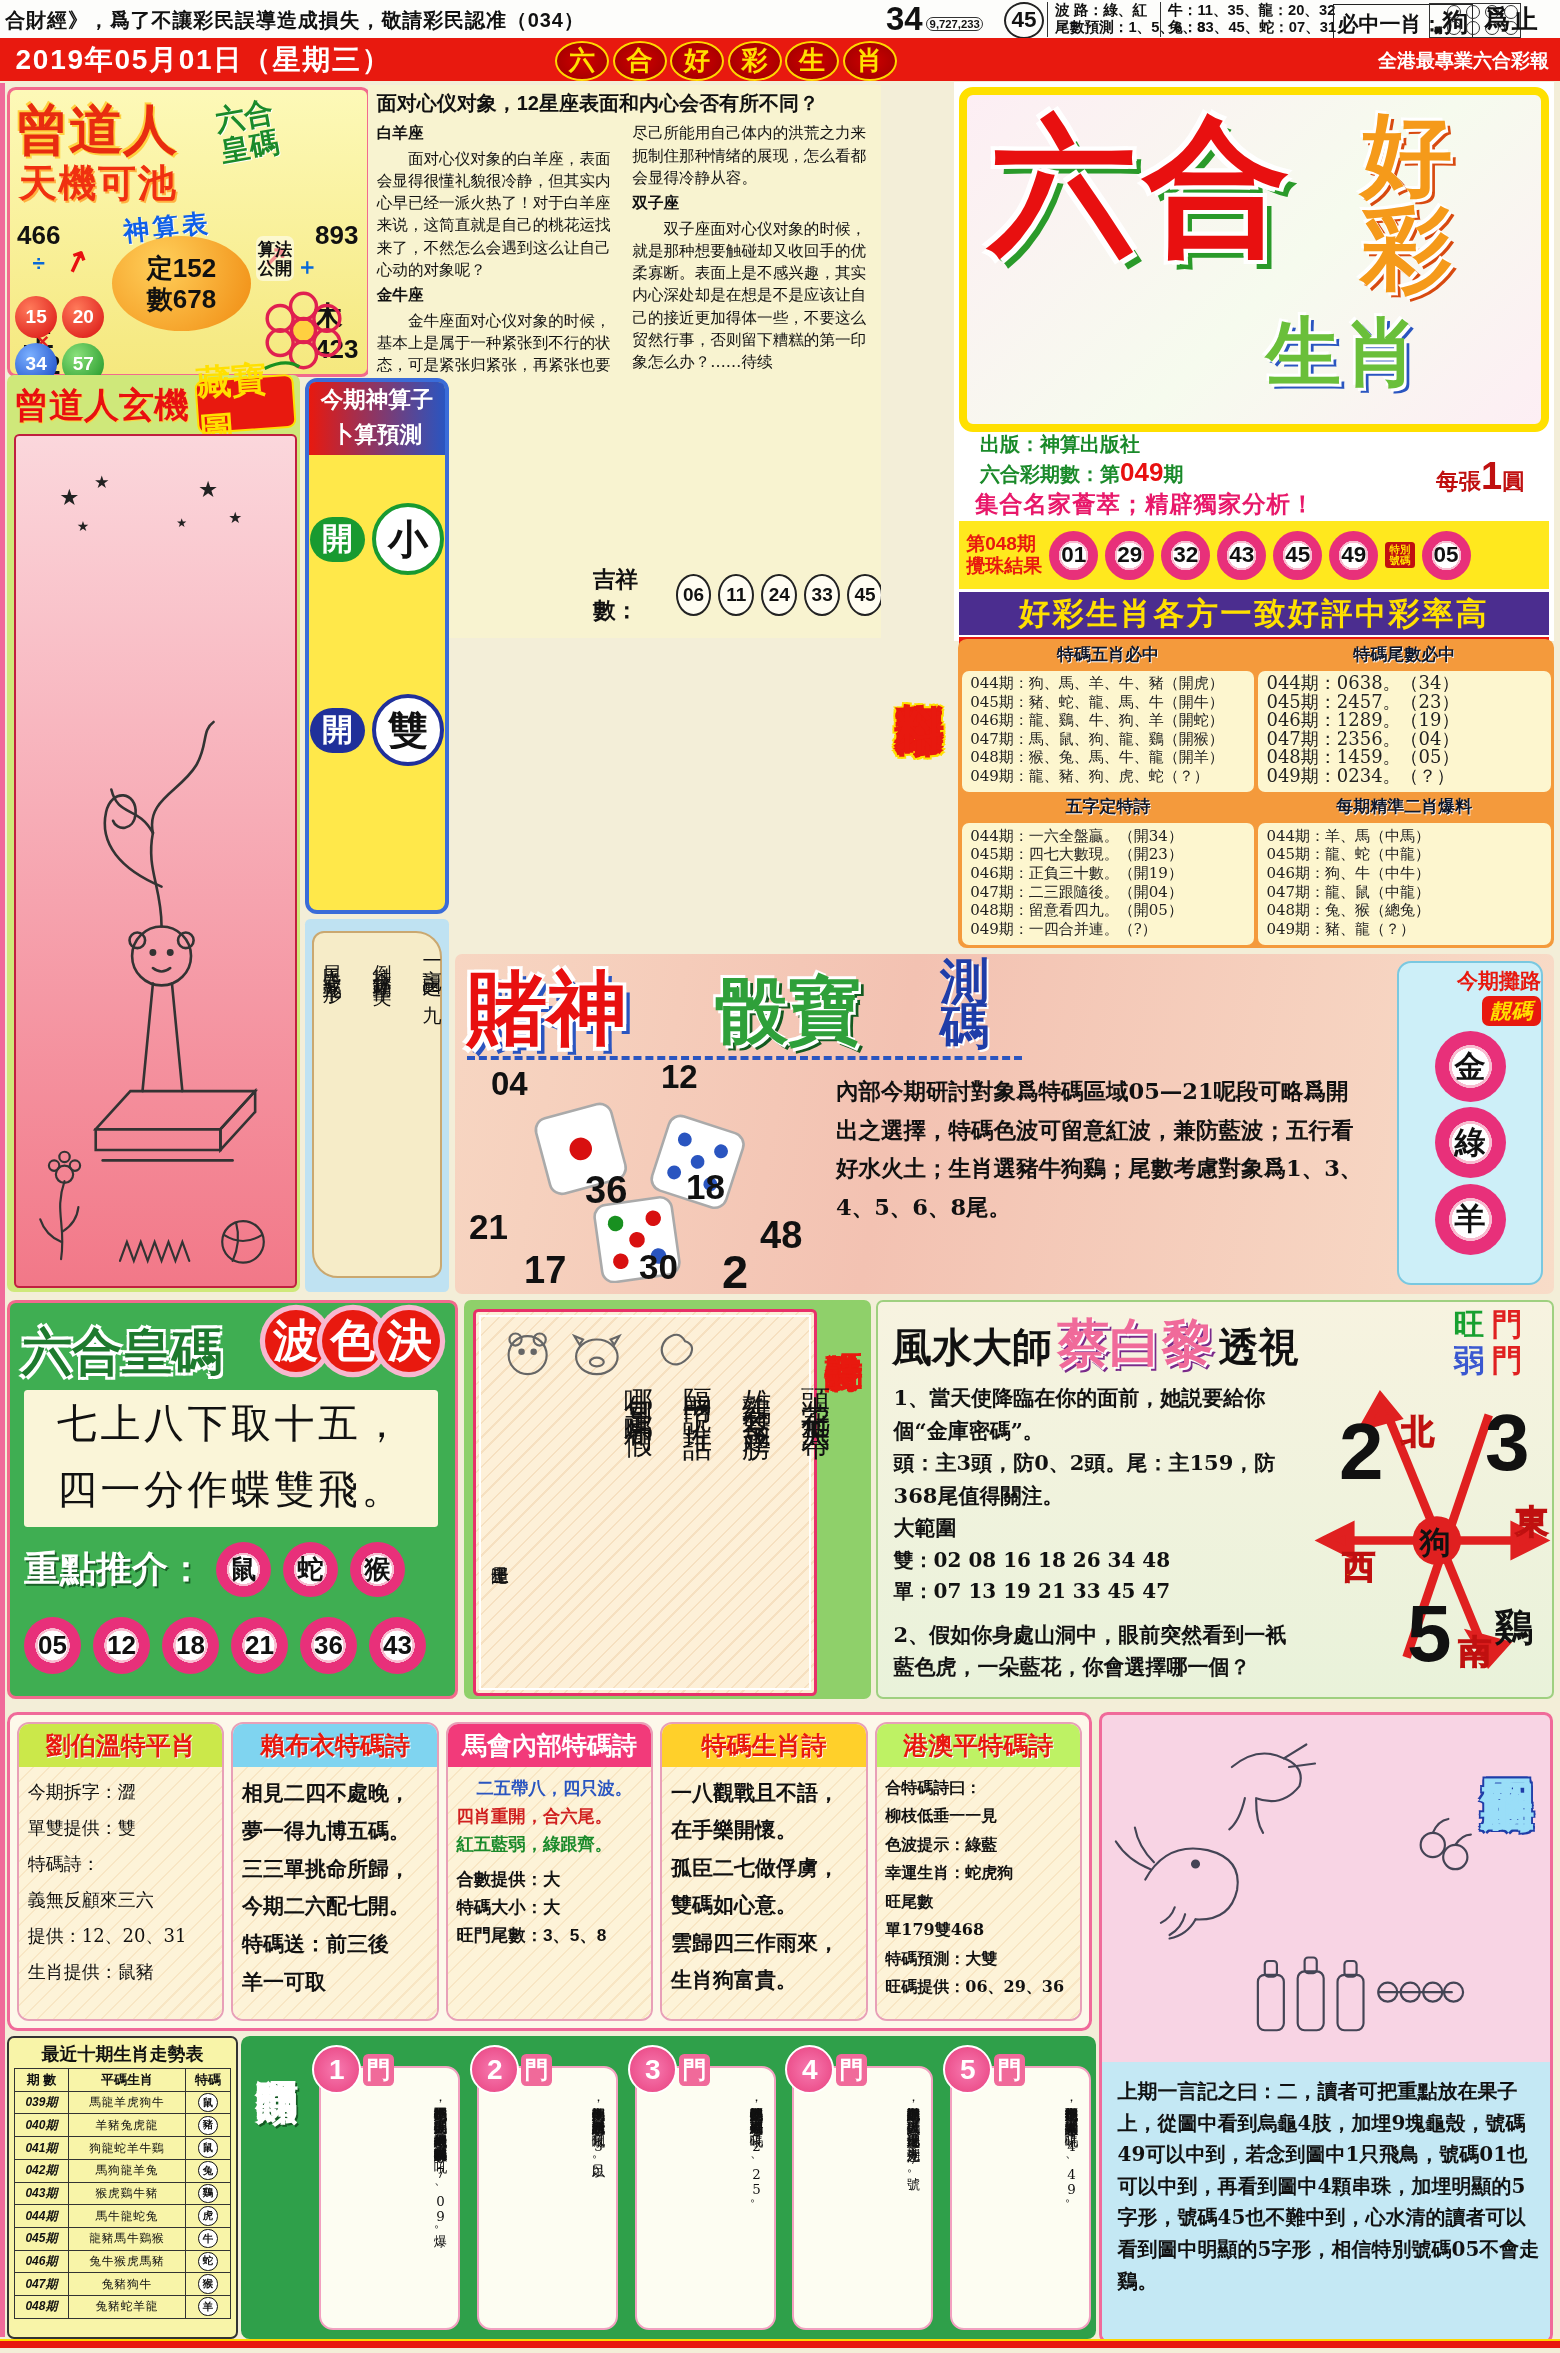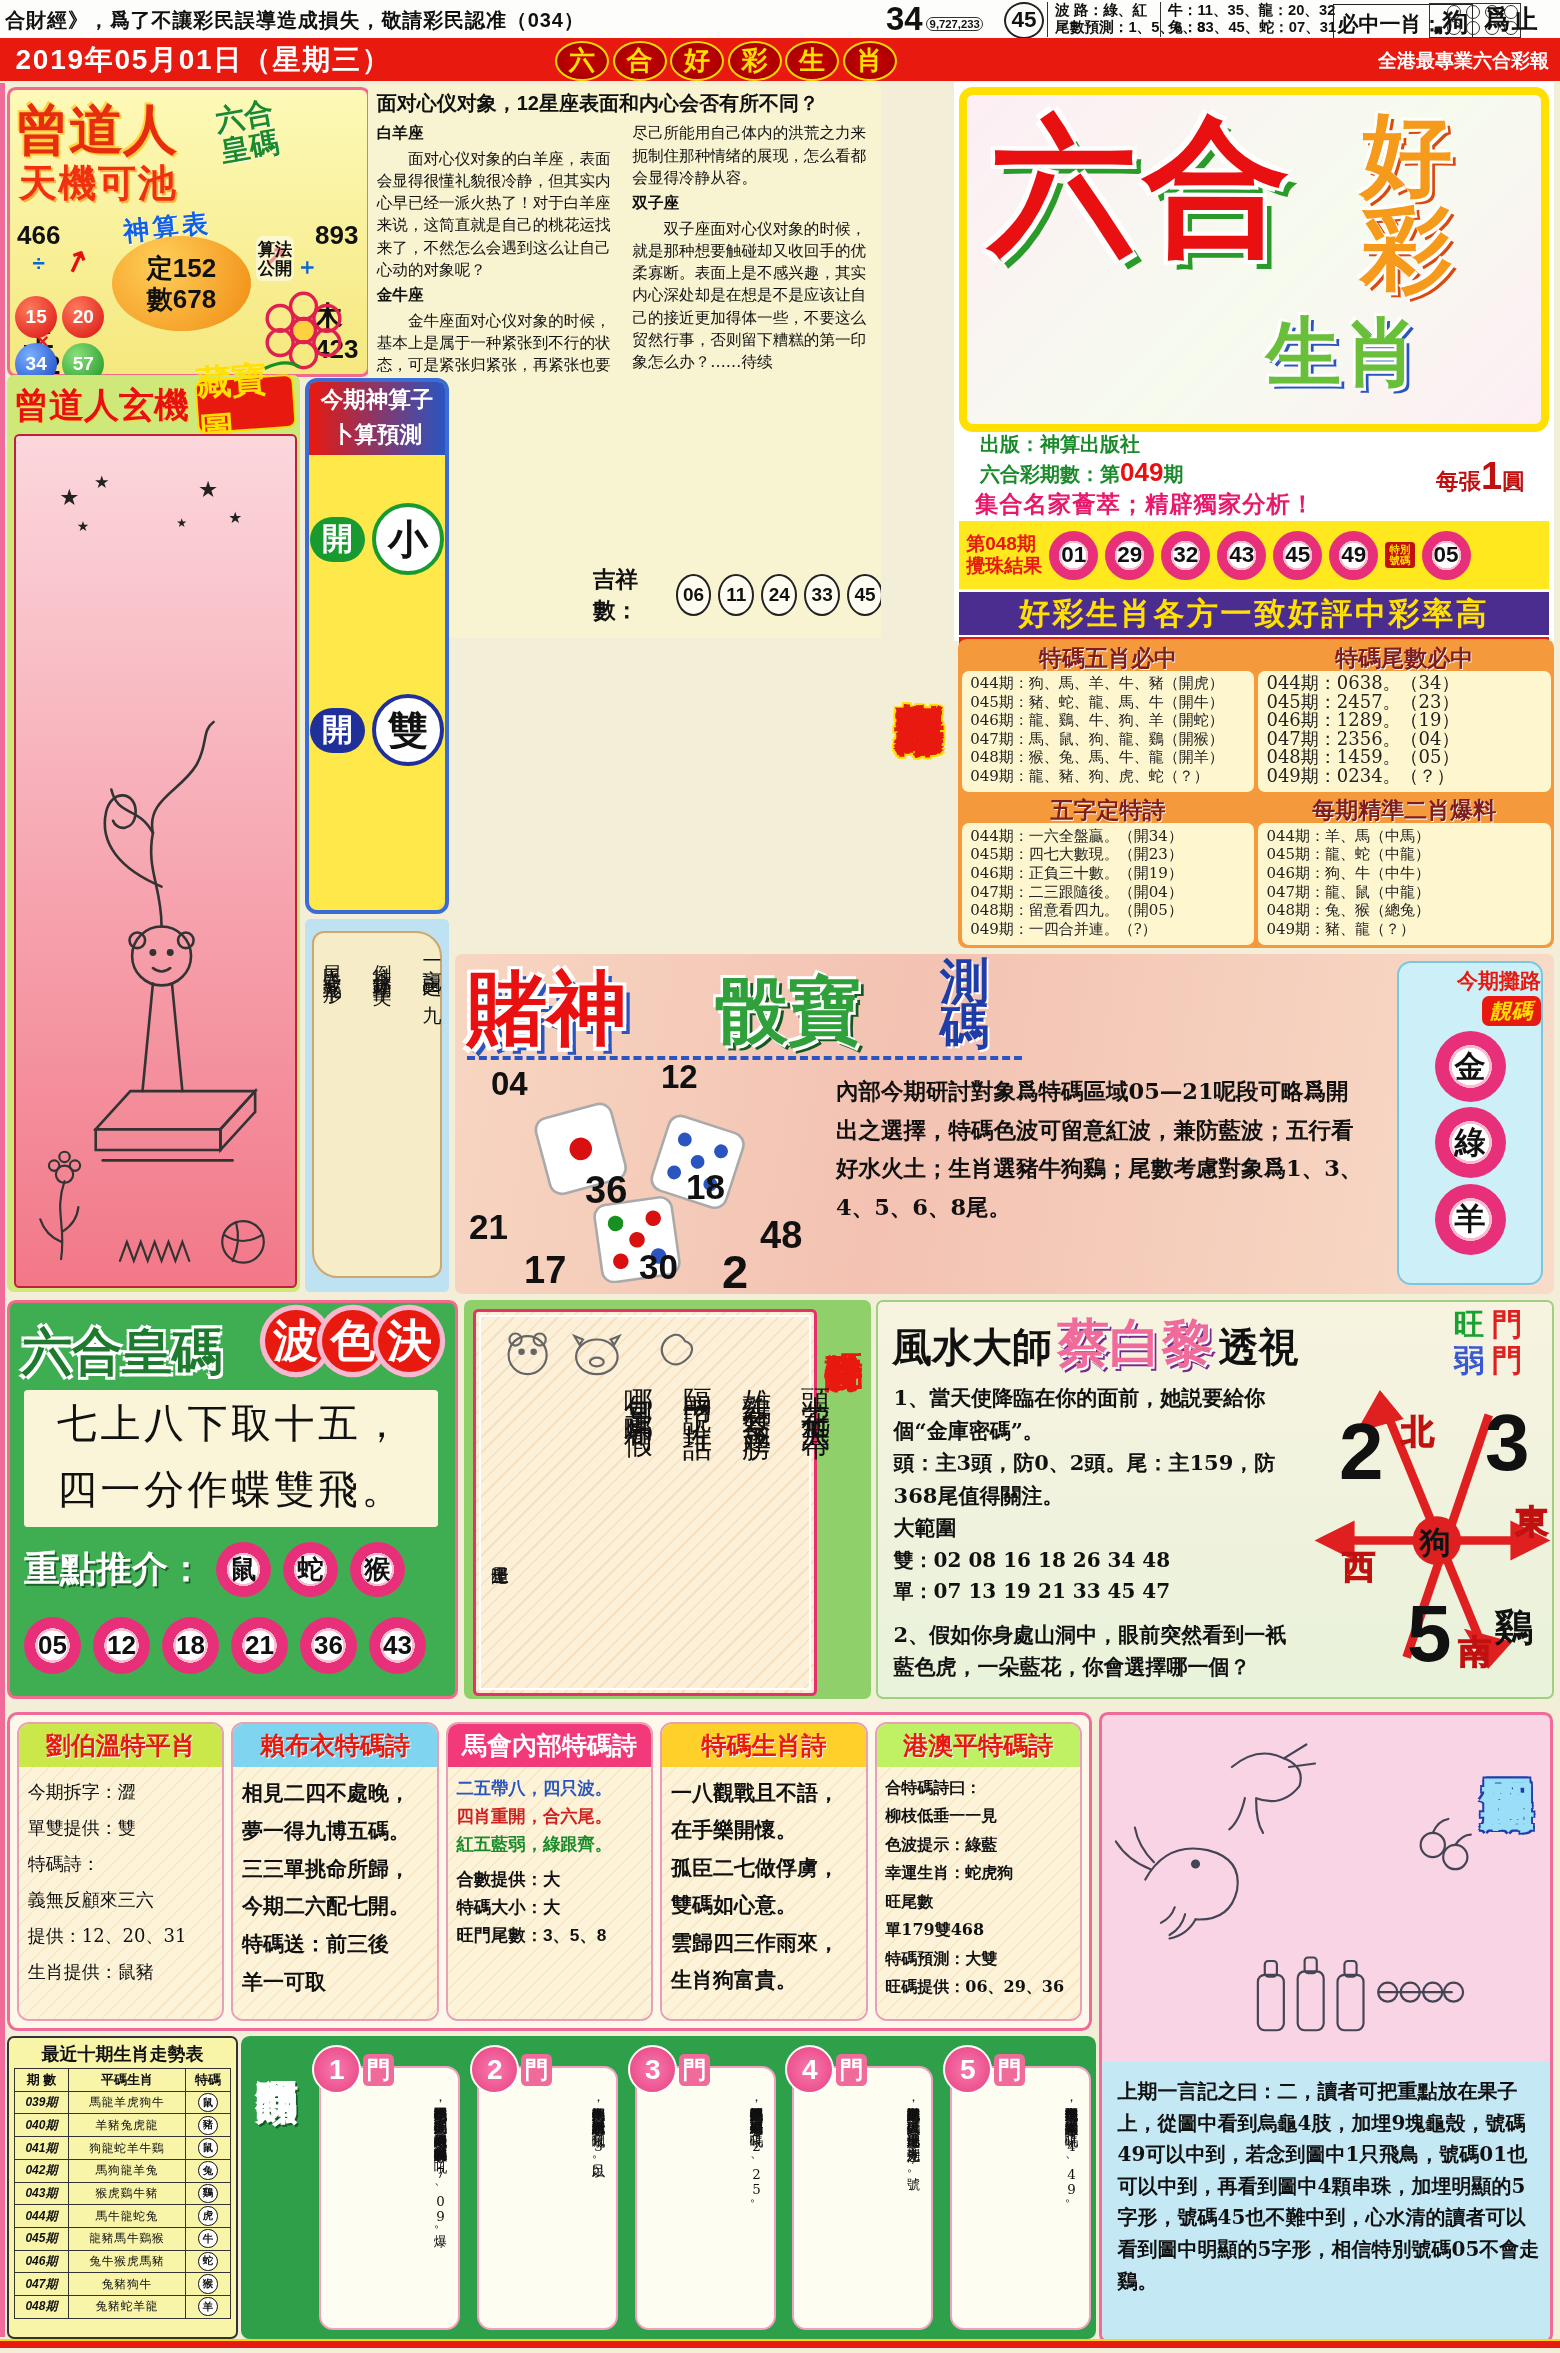--- a/index.html
+++ b/index.html
@@ -131,21 +131,21 @@
   #scroll{left:305px;top:919px;width:144px;height:373px;background:#bfe2f2;border-radius:5.2px;}
   #scroll .paper{position:absolute;left:7px;top:12px;width:130px;height:347px;background:#f6ecc8;
       border:2.6px solid #caa870;border-radius:12px 26px 12px 26px;display:flex;justify-content:center;padding-top:17.3px;box-sizing:border-box;}
   #scroll .paper .vtext{height:303px;font-size:19px;line-height:38px;letter-spacing:3.5px;}
   #scroll .paper .vtext span{display:block;margin-left:12px;}
 
   
   #tables{left:958px;top:639px;width:596px;height:309px;background:#f49a3c;border-radius:8.7px;
       display:grid;grid-template-columns:1fr 1fr;grid-template-rows:1fr 1fr;gap:3.5px;padding:3.5px;box-sizing:border-box;}
   #tables .panel{display:flex;flex-direction:column;}
-  #tables .panel h3{margin:0;text-align:center;font-size:23px;font-weight:900;color:#7f1d1d;height:28px;
+  #tables .panel h3{margin:0;text-align:center;font-size:17px;font-weight:900;color:#0f172a;height:28px;
       text-shadow:0.9px 0.9px 0 #fff;}
   #tables .panel .bd{flex:1;background:#fdf6cf;border-radius:7px;padding:3.5px 8.7px;font-size:15px;line-height:18.6px;
       font-family:"DejaVu Serif",serif;color:#222;}
 
   
   #dice{left:455px;top:954px;width:1099px;height:340px;background:linear-gradient(100deg,#f7d6c2,#f3c2b2 40%,#f8dcc8);border-radius:7px;}
   #dice .t1{left:12px;top:1.7px;font-size:80px;font-weight:900;color:#e81010;
       text-shadow:3.5px 3.5px 0 #fff,-3.5px -3.5px 0 #fff,3.5px -3.5px 0 #fff,-3.5px 3.5px 0 #fff,7px 7px 0 #2a55c0;}
   #dice .t2{left:260px;top:8.7px;font-size:73px;font-weight:900;color:#2fa03a;
       text-shadow:2.6px 2.6px 0 #fff,-2.6px -2.6px 0 #fff,5.2px 5.2px 0 #145a20;}
@@ -209,21 +209,21 @@
       background:#fdf8ea;display:flex;gap:7px;padding:7px;box-sizing:border-box;}
   .mbox{flex:1;border-radius:12px;overflow:hidden;border:2.6px solid #e8a0b8;display:flex;flex-direction:column;}
   .mbox .mh{height:43px;display:flex;align-items:center;justify-content:center;font-size:25px;font-weight:900;color:#e8190f;
       text-shadow:0.9px 0.9px 0 #fff;}
   .mbox .mb{flex:1;background:repeating-linear-gradient(135deg,#fdf3d8 0 9.5px,#f8e6c4 9.5px 11.3px);padding:7px 8.7px;}
   #m1 .mh{background:#cbe84a;} #m2 .mh{background:#7fd4f0;} #m3 .mh{background:#f23a7a;color:#fff;text-shadow:none;}
   #m4 .mh{background:#ffd02a;} #m5 .mh{background:#bef264;}
   #m1 .mb{font-size:18px;line-height:2.0;font-family:"DejaVu Serif",serif;}
   #m2 .mb{font-size:21px;line-height:1.8;font-weight:900;}
   #m3 .mb{font-size:17.3px;line-height:1.62;font-weight:900;}
-  #m3 .l0{color:#2a55c0;} #m3 .l1{color:#d02020;} #m3 .l2{color:#1a8a2a;}
+  #m3 .l0{color:#2a55c0;margin-left:20px;} #m3 .l1{color:#d02020;} #m3 .l2{color:#1a8a2a;}
   #m4 .mb{font-size:21px;line-height:1.78;font-weight:900;}
   #m5 .mb{font-size:16px;line-height:1.78;font-weight:bold;font-family:"DejaVu Serif",serif;}
 
   
   #lastissue{left:1099px;top:1712px;width:454px;height:631px;border:3.5px solid #f06a9a;border-radius:8.7px;box-sizing:border-box;overflow:hidden;background:#f8d4e4;}
   #lastissue .art{position:absolute;left:0;top:0;width:381px;height:343px;}
   #lastissue .title{right:3.5px;top:21px;height:312px;font-size:54px;font-weight:900;color:#9adef8;line-height:76px;
       text-shadow:1.7px 1.7px 0 #1f3da8,-1.7px -1.7px 0 #1f3da8,1.7px -1.7px 0 #1f3da8,-1.7px 1.7px 0 #1f3da8;}
   #lastissue .txt{position:absolute;left:0;top:347px;width:454px;height:284px;background:#c4e8f4;
       padding:14px 15.6px;box-sizing:border-box;font-size:20px;line-height:1.58;font-weight:bold;font-family:"DejaVu Serif",serif;}

